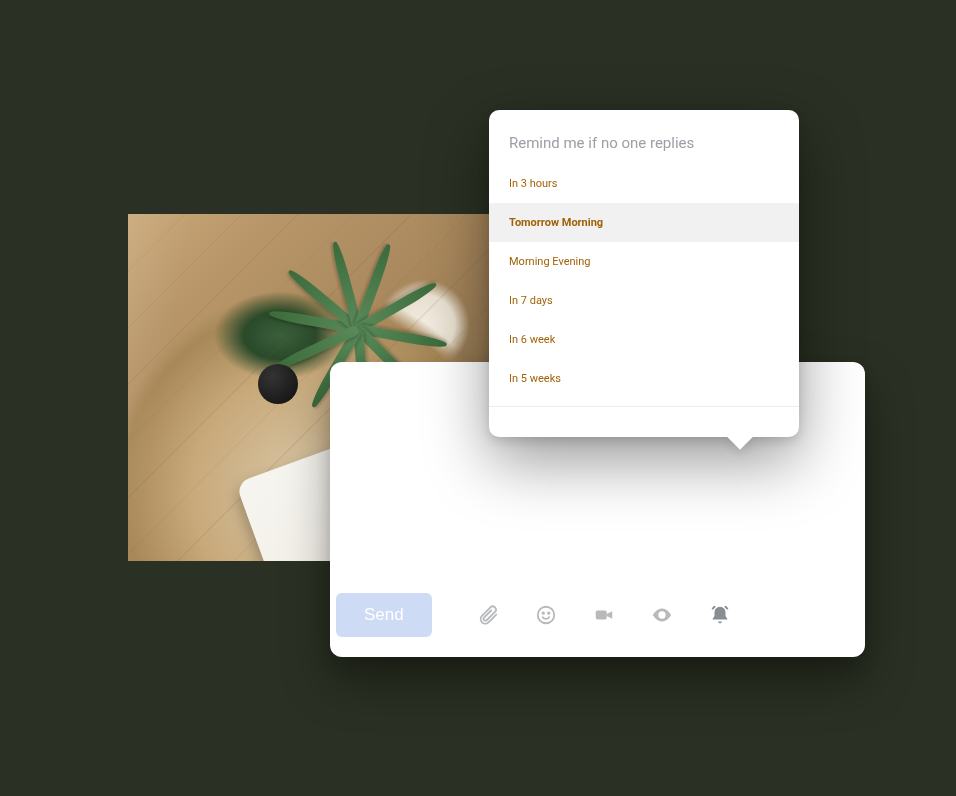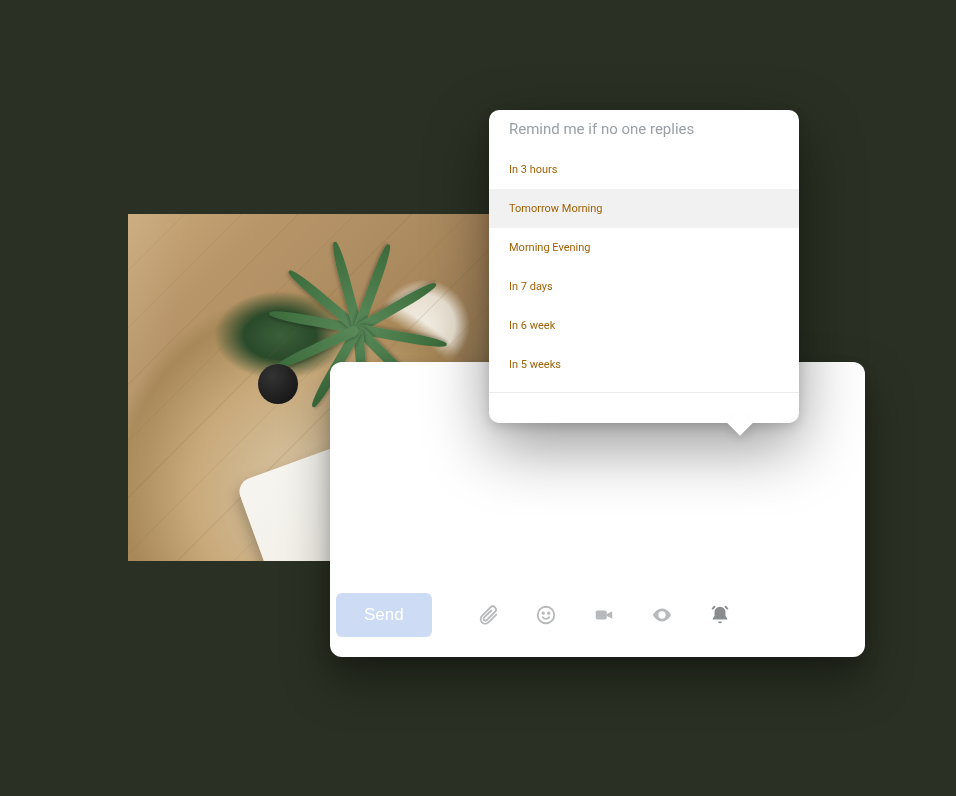--- a/index.html
+++ b/index.html
@@ -137,30 +137,30 @@
     right: 50px;
     width: 18px; height: 18px;
     background: #fff;
     transform: rotate(45deg);
     box-shadow: 4px 4px 8px rgba(0,0,0,0.08);
   }
 
   .popover-title {
     color: #9aa0a6;
     font-size: 15px;
-    padding: 10px 20px 12px 20px;
+    padding: 24px 20px 12px 20px;
   }
 
   .reminder-option {
     padding: 13px 20px;
     font-size: 11px;
     color: #a16207;
     cursor: pointer;
   }
-  .reminder-option.highlight { background: #f1f1f1; }
+  .reminder-option.highlight { background: #f1f1f1; font-weight: bold; }
 
   .popover-divider {
     height: 1px;
     background: #ececec;
     margin: 8px 0 14px 0;
   }
 
   .custom-time {
     margin: 0 16px;
     width: calc(100% - 32px);

